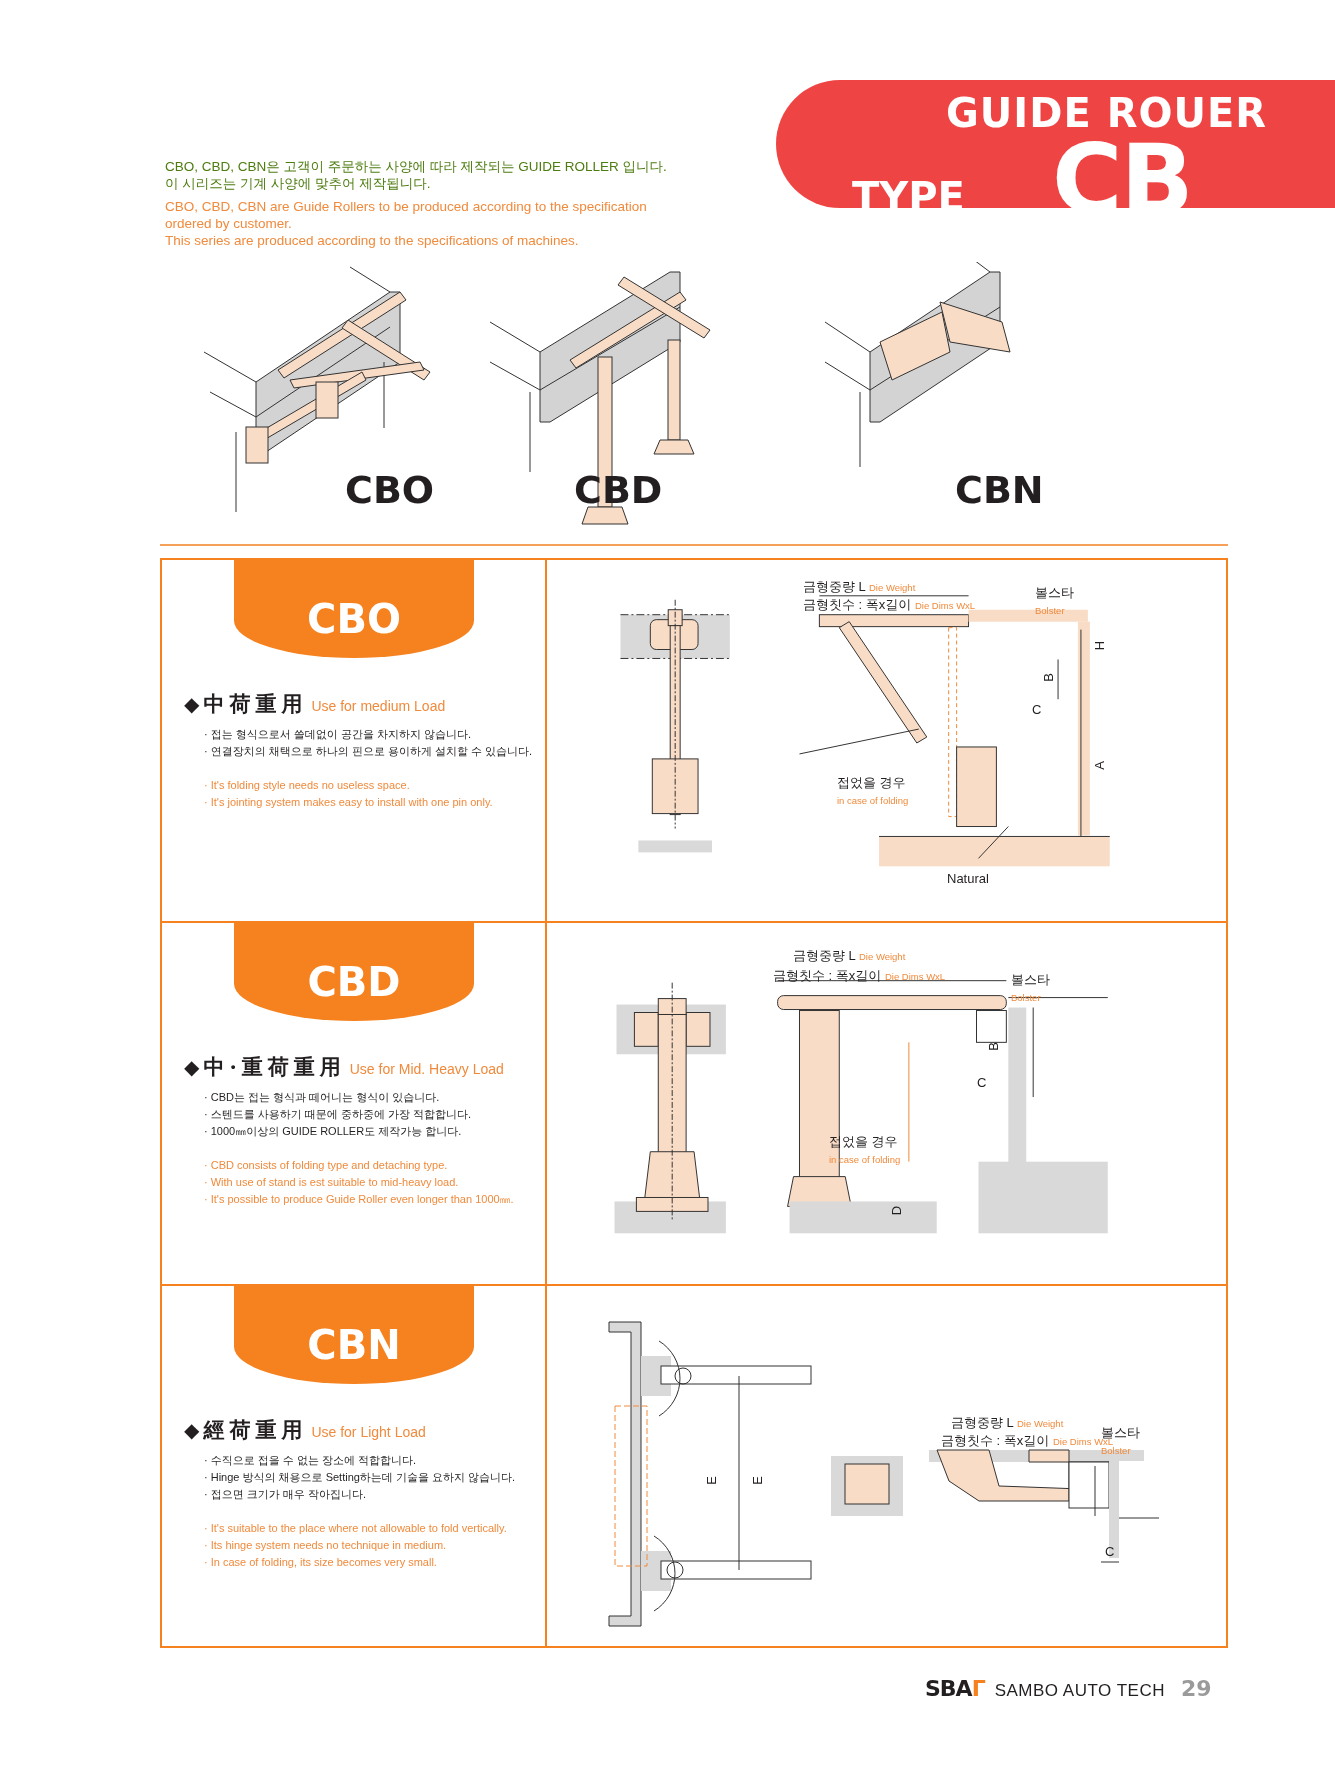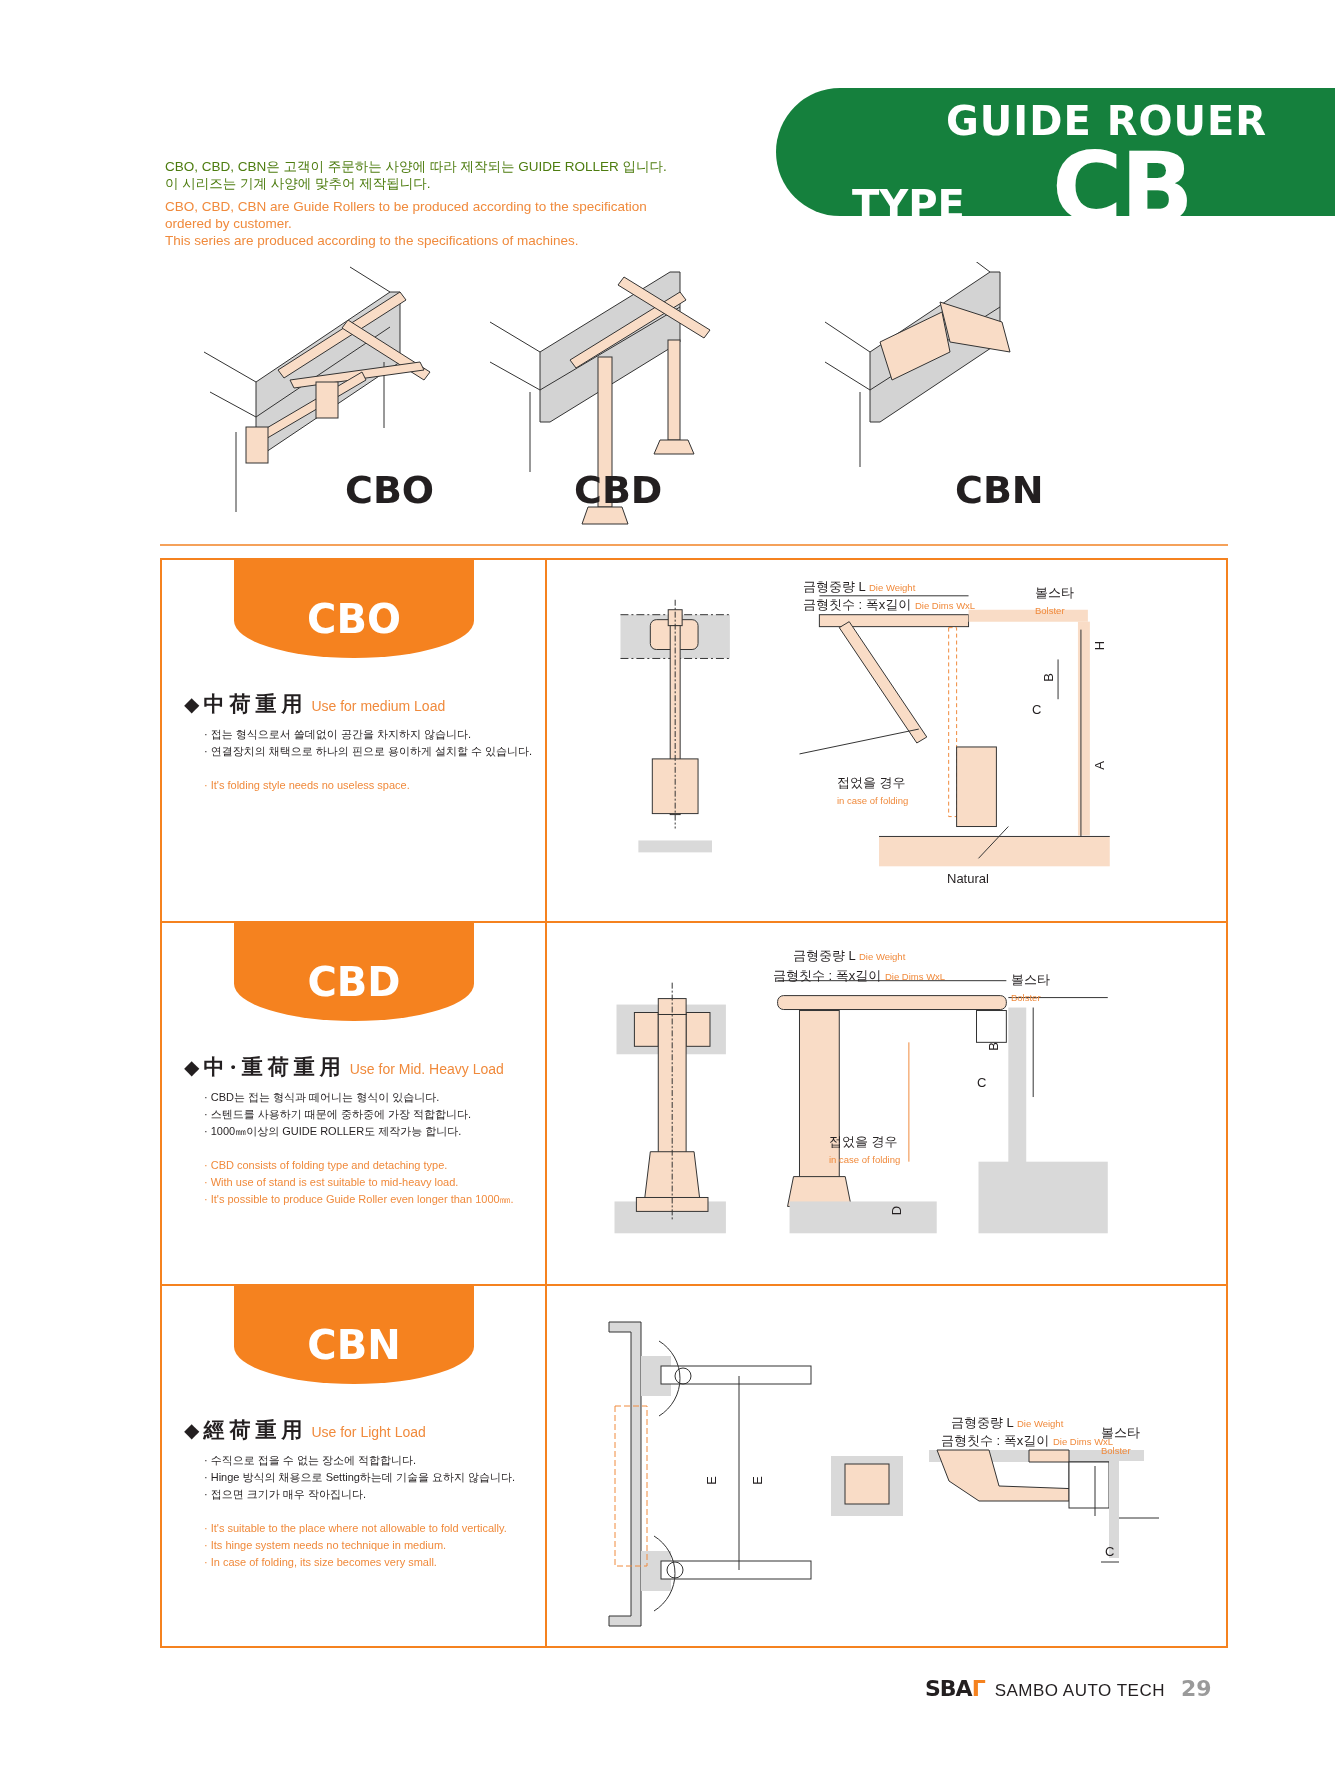--- a/index.html
+++ b/index.html
@@ -1,22 +1,22 @@
 <!DOCTYPE html>
 <html><head>
 <meta charset="utf-8">
 <style>
   * { box-sizing: border-box; margin: 0; padding: 0; }
   html, body { width: 1335px; height: 1790px; background: #ffffff; overflow: hidden; }
   body { position: relative; font-family: "Liberation Sans", "DejaVu Sans", sans-serif; color: #231f20; }
 
   
   .banner {
-    position: absolute; left: 776px; top: 88px; width: 559px; height: 128px;
-    background: #15803d; border-radius: 80px 0 0 80px;
+    position: absolute; left: 776px; top: 80px; width: 559px; height: 128px;
+    background: #ef4444; border-radius: 80px 0 0 80px;
   }
   .banner .title {
     position: absolute; left: 170px; top: 10px; color: #fff;
     font-family: "DejaVu Sans", sans-serif; font-weight: bold; font-size: 40px; letter-spacing: 1px;
   }
   .banner .type {
     position: absolute; left: 76px; top: 94px; color: #fff;
     font-family: "DejaVu Sans", sans-serif; font-weight: bold; font-size: 40px;
   }
   .banner .cb {
@@ -155,20 +155,21 @@
         <span class="hanja">中荷重用</span>
         <span class="en">Use for medium Load</span>
       </div>
       <div class="bullets">
         <div class="ko">
           <div>· 접는 형식으로서 쓸데없이 공간을 차지하지 않습니다.</div>
           <div>· 연결장치의 채택으로 하나의 핀으로 용이하게 설치할 수 있습니다.</div>
         </div>
         <div class="en">
           <div>· It's folding style needs no useless space.</div>
+          <div>· It's jointing system makes easy to install with one pin only.</div>
         </div>
       </div>
     </div>
     <div class="right">
       <svg class="diagram" viewBox="0 0 677 363">
         <g stroke="#333" stroke-width="1" fill="#f9dcc6">
 
           <rect x="70" y="55" width="110" height="44" fill="#d9d9d9" stroke="none"></rect>
           <line x1="70" y1="55" x2="180" y2="55" stroke-dasharray="8,3,2,3"></line>
           <line x1="70" y1="99" x2="180" y2="99" stroke-dasharray="8,3,2,3"></line>

